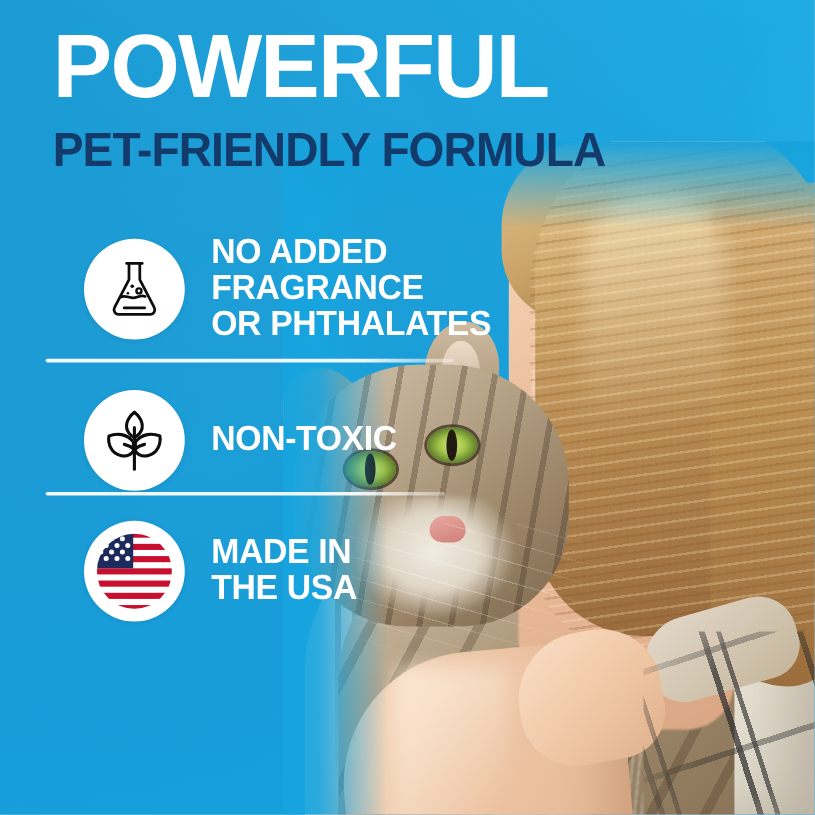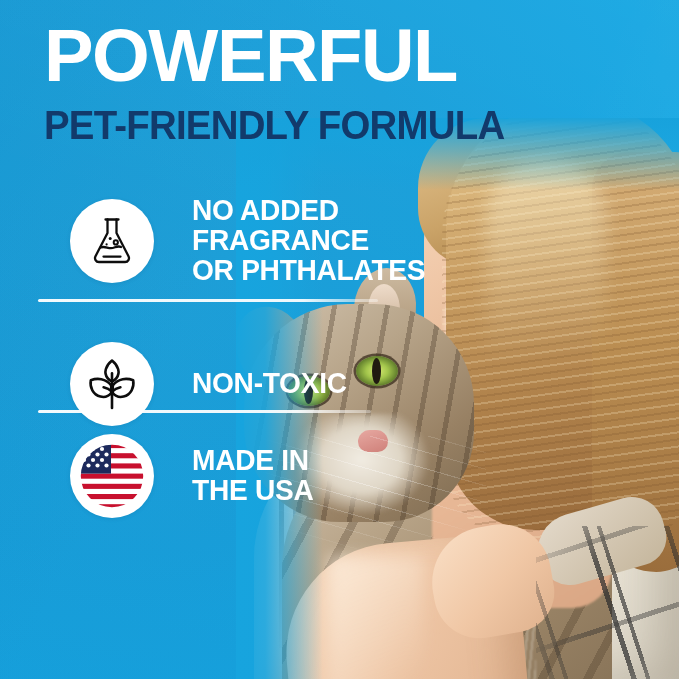--- a/index.html
+++ b/index.html
@@ -342,24 +342,24 @@
     transform:scaleX(0.96);
     transform-origin:left center;
     white-space:nowrap;
   }
 
   
   .feature {
     position:absolute;
     display:flex;
     align-items:center;
-    gap:38px;
+    gap:22px;
   }
   #feature-1 { left:70px; top:196px; }
-  #feature-2 { left:70px; top:342px;justify-content:center; }
+  #feature-2 { left:70px; top:325px;justify-content:center; }
   #feature-3 { left:70px; top:434px; }
 
   .badge {
     width:84px; height:84px;
     border-radius:50%;
     background:#ffffff;
     flex:0 0 84px;
     display:flex; align-items:center; justify-content:center;
     box-shadow:0 1px 4px rgba(0,60,100,0.12);
   }

